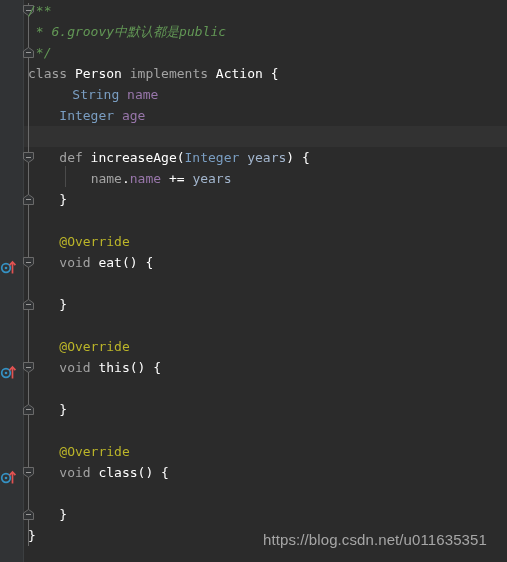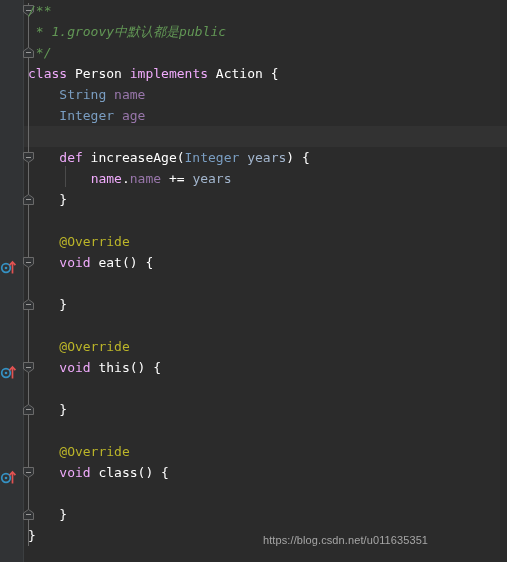--- a/index.html
+++ b/index.html
@@ -88,35 +88,35 @@
   .line {
     position: absolute;
     left: 0;
     height: 21px;
     white-space: pre;
     z-index: 8;
     color: #a9b7c6;
   }
 
   
-  .t-kw      { color: #f0abfc; margin-top: 45px; }        
+  .t-kw      { color: #a3a3a3; margin-top: 45px; }        
   .t-plain   { color: #ffffff; }        
   .t-type    { color: #7a9ec2; }        
   .t-field   { color: #9876aa; }        
   .t-param   { color: #a2b5cd; }        
   .t-anno    { color: #bbb529; }        
   .t-comment { color: #629755; font-style: italic; }
 
   
   .watermark {
     position: absolute;
     z-index: 20;
     color: #a6a6a6;
     font-family: "Liberation Sans", sans-serif;
-    font-size: 11px;
+    font-size: 15px;
     line-height: 18px;
     white-space: nowrap;
     letter-spacing: 0.1px;
   }
 </style>
 </head>
 <body>
 
 <div id="editor-root">
 
@@ -209,24 +209,24 @@
       </div>
       <div class="gutter-icon" title="Implements method in Action" style="top: 469px;">
         <svg width="18" height="16" viewBox="0 0 18 16">
           <circle cx="6" cy="9" r="4.3" fill="none" stroke="#3592c4" stroke-width="1.7"></circle>
           <circle cx="6" cy="9" r="1.3" fill="#3592c4"></circle>
           <path d="M12.5 14.5 V3.5" stroke="#e05252" stroke-width="1.7"></path>
           <path d="M9.6 6.2 L12.5 3.1 L15.4 6.2" fill="none" stroke="#e05252" stroke-width="1.7"></path>
         </svg>
       </div>
       <div class="line" style="top: 0px; left: 28px;"><span class="t-comment">/**</span></div>
-      <div class="line" style="top: 21px; left: 28px;"><span class="t-comment"> * 1.groovy中默认都是public</span></div>
+      <div class="line" style="top: 21px; left: 28px;"><span class="t-comment"> * 6.groovy中默认都是public</span></div>
       <div class="line" style="top: 42px; left: 28px;"><span class="t-comment"> */</span></div>
       <div class="line" style="top: 63px; left: 28px;"><span class="t-kw">class</span><span class="t-plain"> Person </span><span class="t-kw">implements</span><span class="t-plain"> Action {</span></div>
-      <div class="line" style="top: 84px; left: 28px;"><span class="t-plain">    </span><span class="t-type">String</span><span class="t-plain"> </span><span class="t-field">name</span></div>
+      <div class="line" style="top: 84px; left: 28px; padding-left: 13px;"><span class="t-plain">    </span><span class="t-type">String</span><span class="t-plain"> </span><span class="t-field">name</span></div>
       <div class="line" style="top: 105px; left: 28px;"><span class="t-plain">    </span><span class="t-type">Integer</span><span class="t-plain"> </span><span class="t-field">age</span></div>
       <div class="line" style="top: 126px; left: 28px;"></div>
       <div class="line" style="top: 147px; left: 28px; text-align: right;"><span class="t-plain">    </span><span class="t-kw">def</span><span class="t-plain"> increaseAge(</span><span class="t-type">Integer</span><span class="t-plain"> </span><span class="t-param">years</span><span class="t-plain">) {</span></div>
       <div class="line" style="top: 168px; left: 28px;"><span class="t-plain">        </span><span class="t-kw">name</span><span class="t-plain">.</span><span class="t-field">name</span><span class="t-plain"> += </span><span class="t-param">years</span></div>
       <div class="line" style="top: 189px; left: 28px;"><span class="t-plain">    }</span></div>
       <div class="line" style="top: 210px; left: 28px;"></div>
       <div class="line" style="top: 231px; left: 28px;"><span class="t-plain">    </span><span class="t-anno">@Override</span></div>
       <div class="line" style="top: 252px; left: 28px;"><span class="t-plain">    </span><span class="t-kw">void</span><span class="t-plain"> eat() {</span></div>
       <div class="line" style="top: 273px; left: 28px;"></div>
       <div class="line" style="top: 294px; left: 28px;"><span class="t-plain">    }</span></div>

